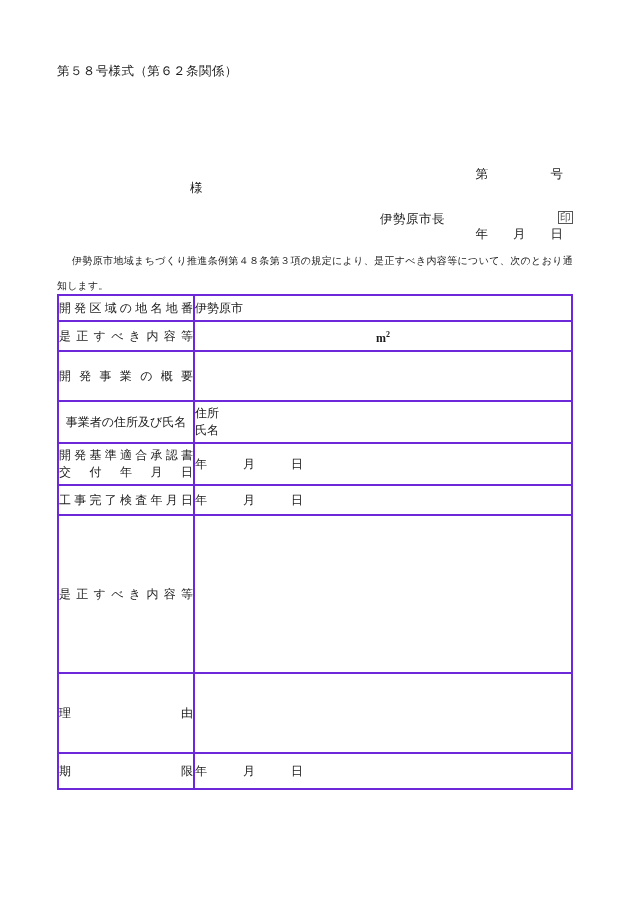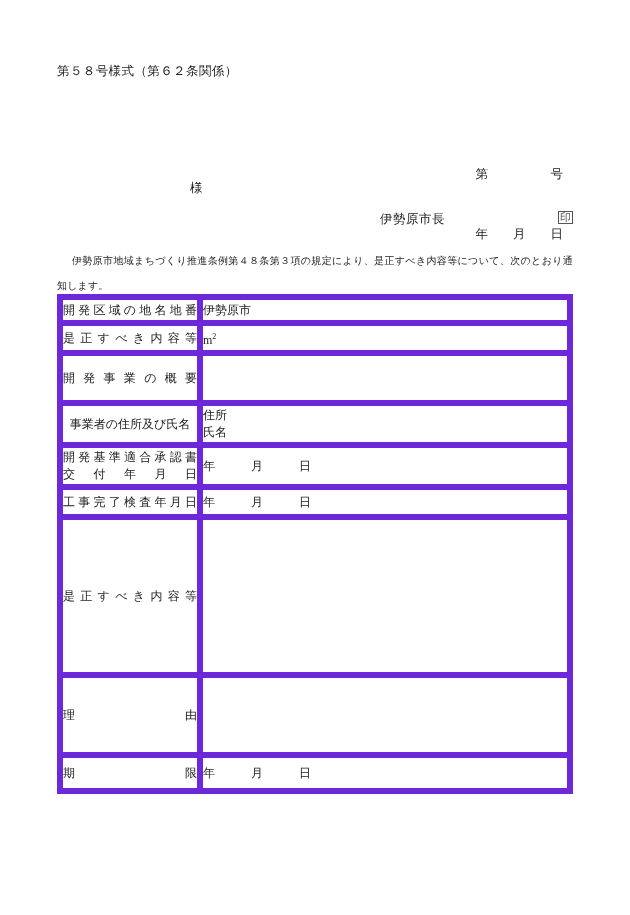--- a/index.html
+++ b/index.html
@@ -100,21 +100,21 @@
   .form-table {
     position: absolute;
     left: 57px;
     top: 294px;
     width: 516px;
     border-collapse: collapse;
     table-layout: fixed;
     font-size: 12px;
   }
   .form-table td {
-    border: 6px solid #6d28d9;
+    border: 2px solid #6d28d9;
     padding: 0;
     vertical-align: middle;
   }
   .lbl {
     width: 134px;
     padding: 0 9px;
     font-size: 12px;
     line-height: 17px;
     color: #1a1a1a;
   }
@@ -130,23 +130,24 @@
   }
   .val {
     padding: 0 9px;
     font-size: 12px;
     line-height: 17px;
     vertical-align: top;
   }
   .val-mid { vertical-align: middle; }
   .val-top { padding-top: 5px; }
   .val-right {
-    text-align: left;
+    text-align: center;
     vertical-align: bottom;
     padding-bottom: 3px;
+    font-weight: bold;
   }
   .date-val {
     padding-left: 138px;
     white-space: pre;
   }
   .unit-sup {
     font-size: 12px;
     letter-spacing: 0;
   }
   .unit-sup sup {

